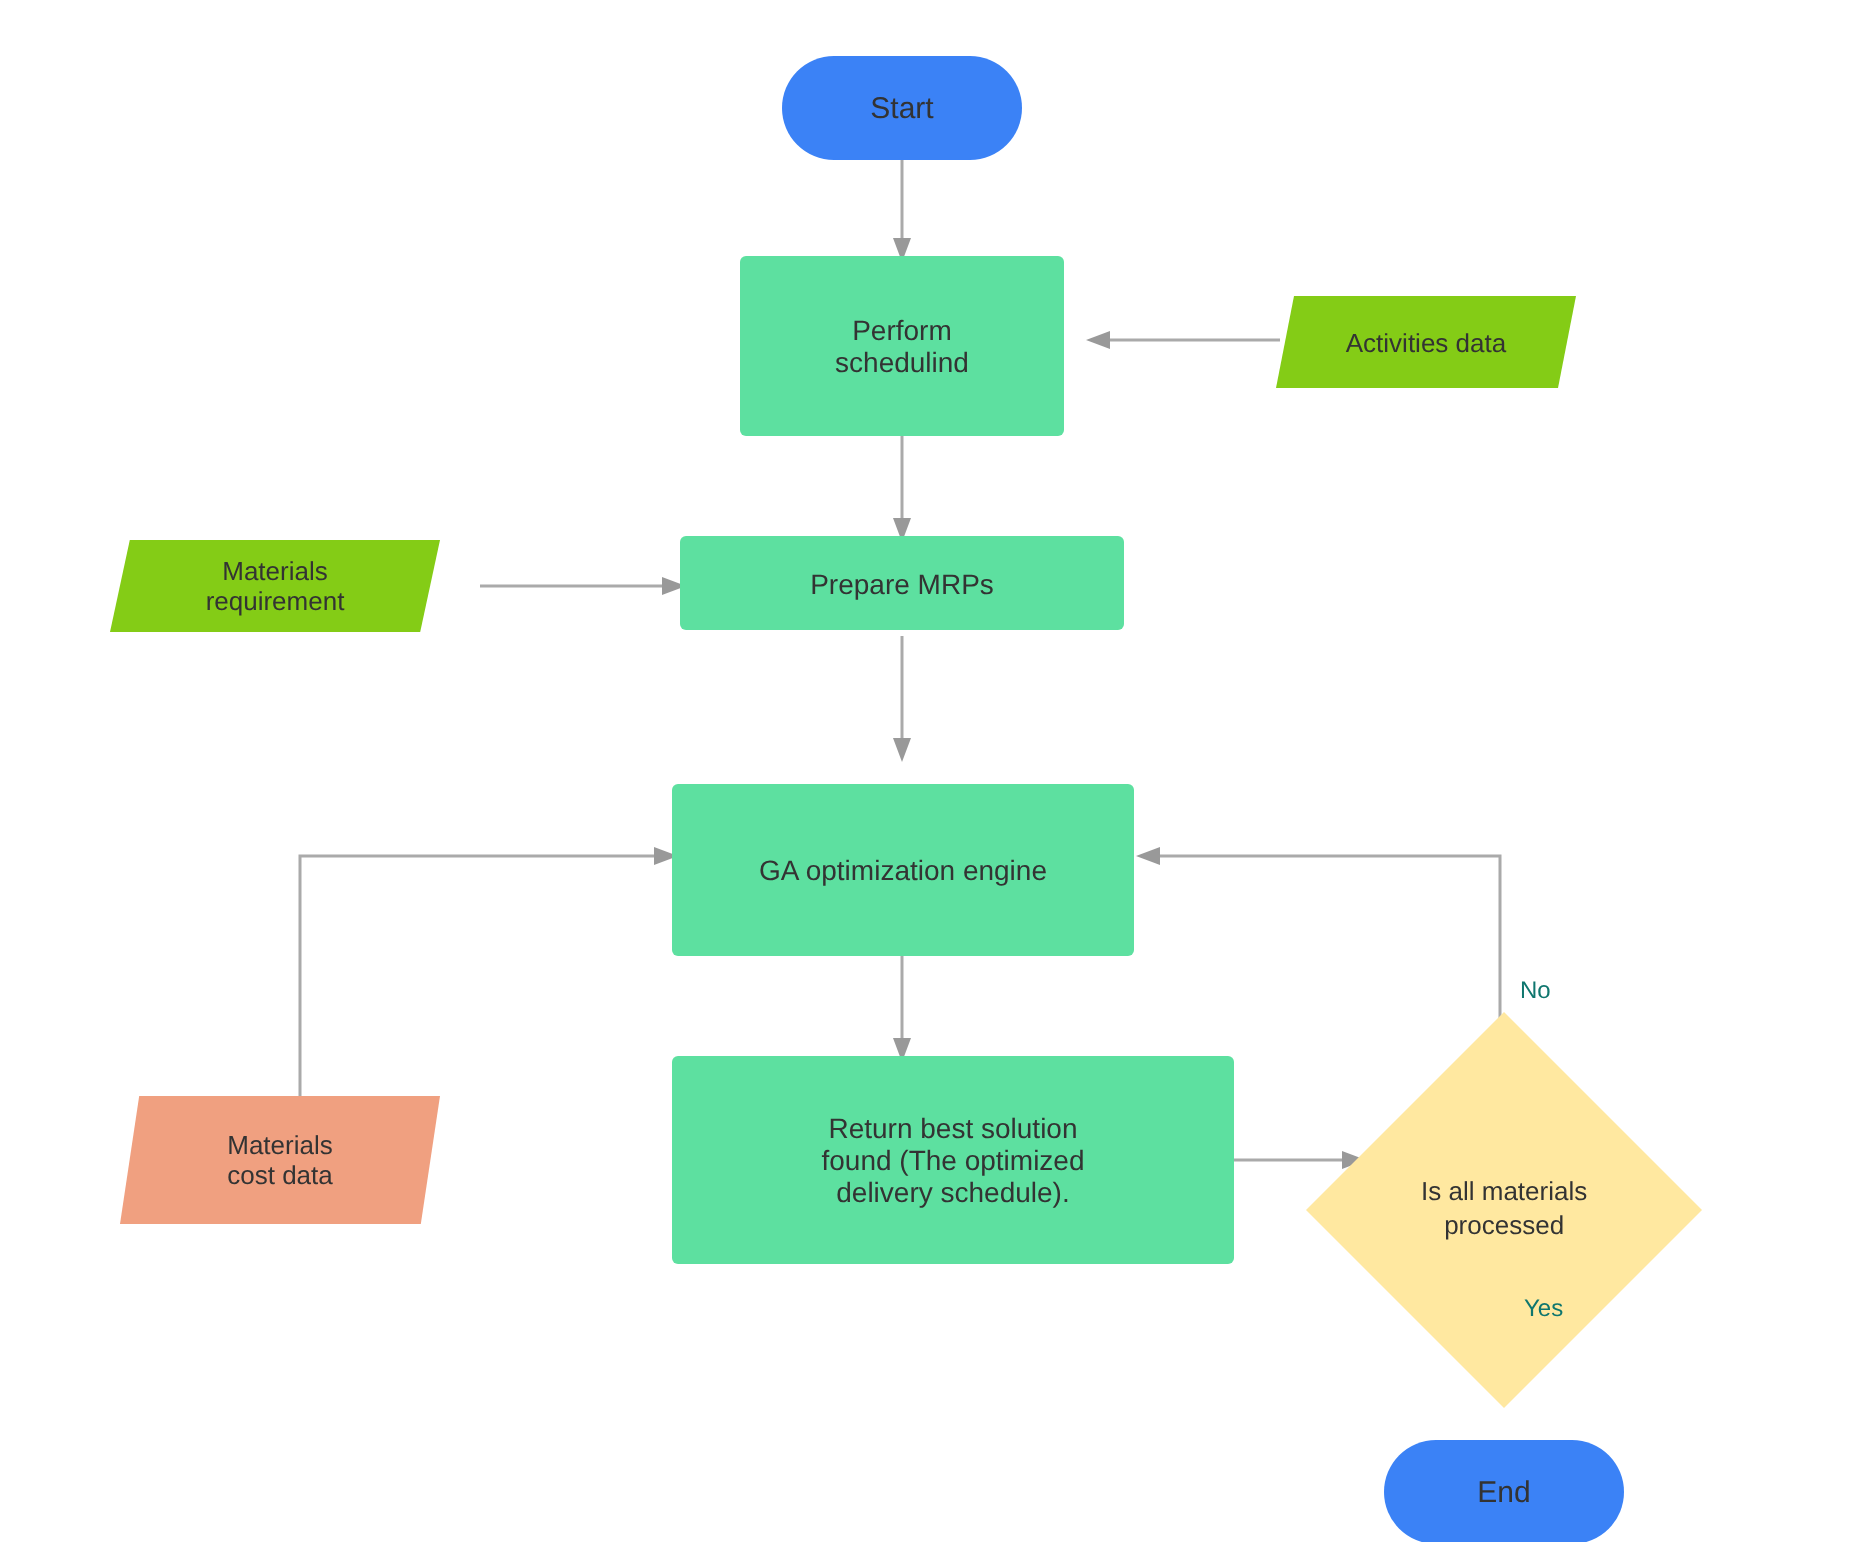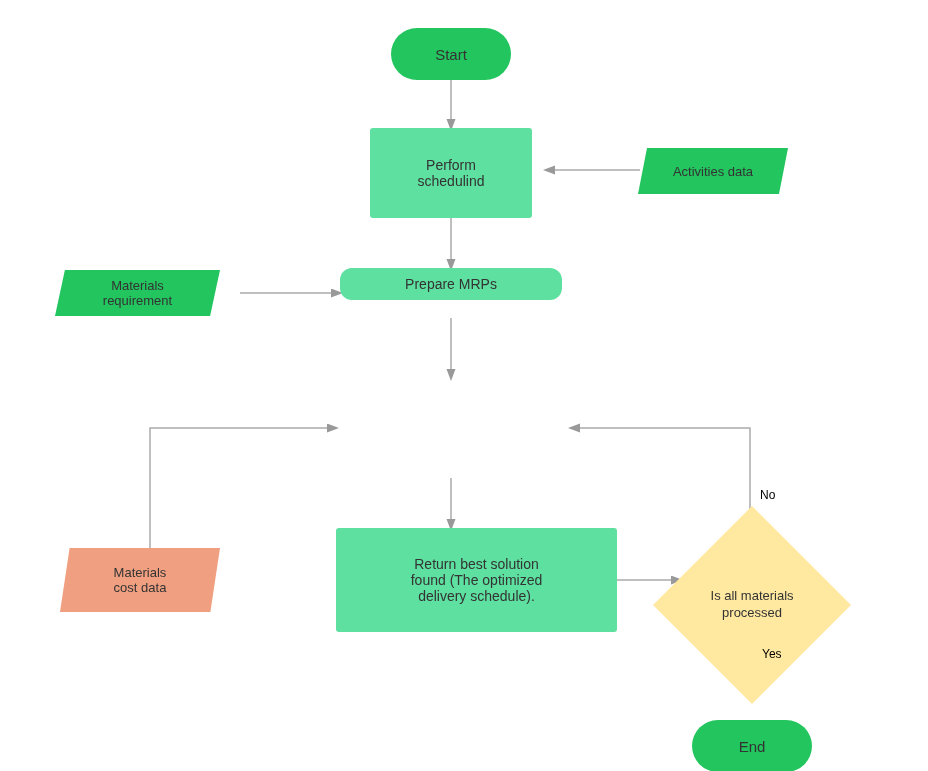--- a/index.html
+++ b/index.html
@@ -25,34 +25,34 @@
       pointer-events: none;
     }
     .node {
       position: absolute;
       display: flex;
       align-items: center;
       justify-content: center;
       text-align: center;
     }
     .node-start, .node-end {
-      background: #22c55e;
+      background: #3b82f6;
       border-radius: 40px;
       color: #333;
       font-size: 15px;
     }
     .node-process {
       background: #5de0a0;
       color: #333;
       font-size: 14px;
       border-radius: 3px;
       text-align: center;
     }
     .node-data-yellow {
-      background: #22c55e;
+      background: #84cc16;
       color: #333;
       font-size: 13px;
       clip-path: polygon(6% 0%, 100% 0%, 94% 100%, 0% 100%);
     }
     .node-data-salmon {
       background: #f0a080;
       color: #333;
       font-size: 13px;
       clip-path: polygon(6% 0%, 100% 0%, 94% 100%, 0% 100%);
     }
@@ -64,21 +64,21 @@
     }
     .node-diamond-inner {
       transform: rotate(-45deg);
       text-align: center;
       font-size: 13px;
       line-height: 1.3;
     }
     .arrow-label {
       position: absolute;
       font-size: 12px;
-      color: #000000;
+      color: #0f766e;
     }
   </style>
 </head>
 <body>
 
 <div id="diagram">
 
   <svg id="connectors">
 
     <defs>
@@ -111,24 +111,27 @@
 
   <div class="node node-start" style="left:391px; top:28px; width:120px; height:52px;">
     <span>Start</span>
   </div>
 
   <div class="node node-process" style="left:370px; top:128px; width:162px; height:90px;">
     <span style="white-space:pre-line;">Perform
 schedulind</span>
   </div>
 
-  <div class="node node-process" style="left:340px; top:268px; width:222px; height:32px;border-radius:12px;">
+  <div class="node node-process" style="left:340px; top:268px; width:222px; height:47px;">
     <span>Prepare MRPs</span>
   </div>
 
+  <div class="node node-process" style="left:336px; top:392px; width:231px; height:86px;">
+    <span>GA optimization engine</span>
+  </div>
 
   <div class="node node-process" style="left:336px; top:528px; width:281px; height:104px;">
     <span style="white-space:pre-line;">Return best solution
 found (The optimized
 delivery schedule).</span>
   </div>
 
   <div class="node node-data-yellow" style="left:638px; top:148px; width:150px; height:46px;">
     <span>Activities data</span>
   </div>

